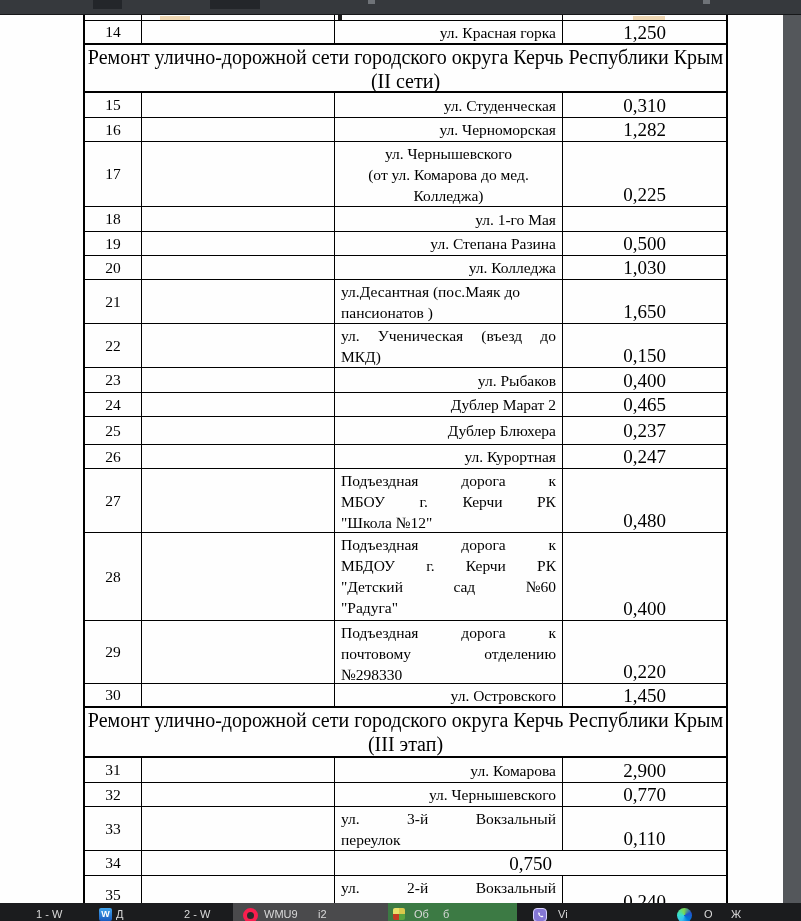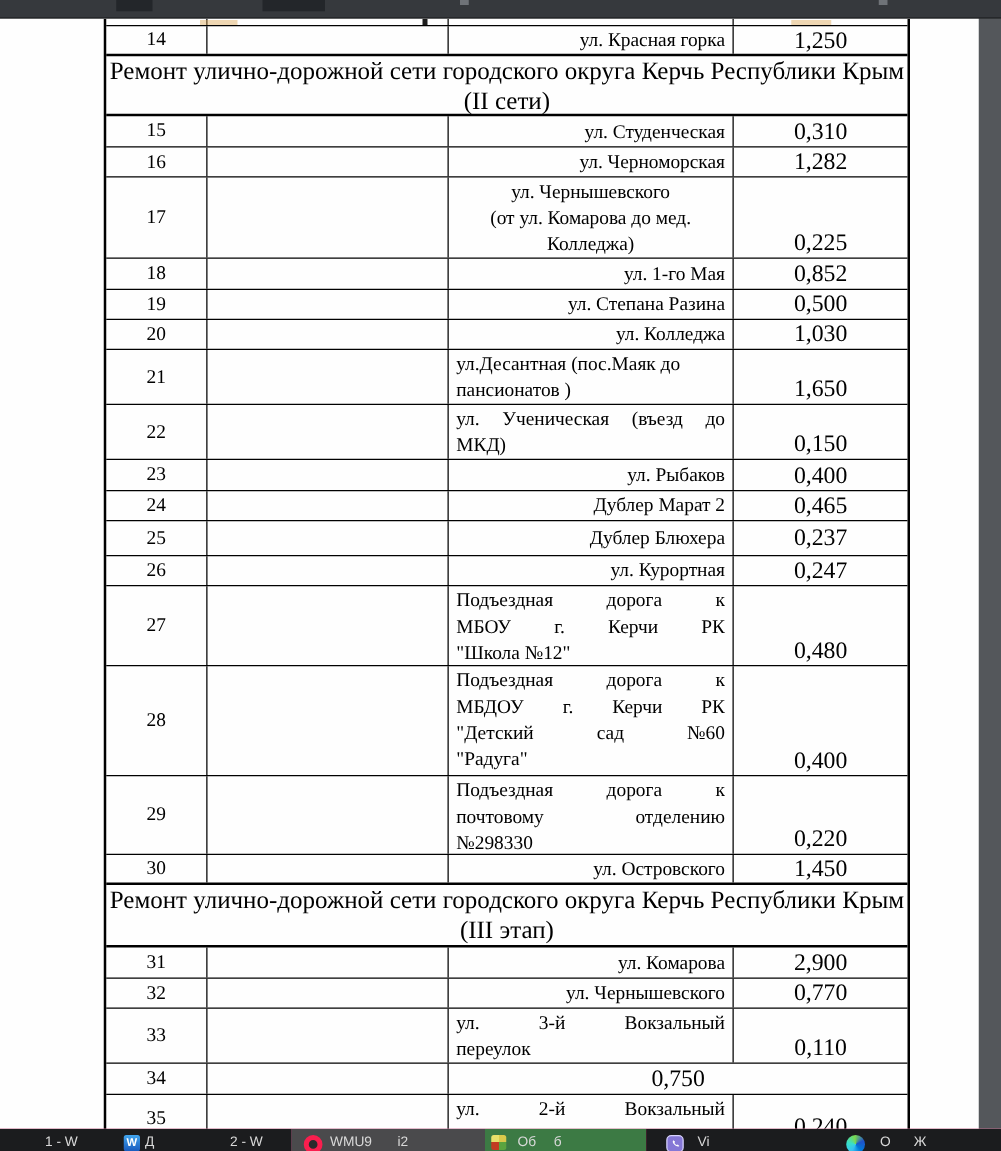--- a/index.html
+++ b/index.html
@@ -16,40 +16,40 @@
   .tbd.d1{left:368px;} .tbd.d2{left:703px;}
 
   
   .page{position:absolute;left:0;top:15px;width:783px;height:888px;background:#fefefe;overflow:hidden;}
   .side-strip{position:absolute;left:783px;top:15px;width:18px;height:888px;background:#54575b;}
 
   .doc-table{position:absolute;left:83px;top:0;width:645px;box-sizing:border-box;
              border-left:2px solid #000;border-right:2px solid #000;color:#000;}
   .row{display:flex;border-bottom:1px solid #000;box-sizing:border-box;background:transparent;}
   .row.bb2{border-bottom-width:2px;}
-  .c1{width:81px;border-right:1px solid #000;box-sizing:border-box;display:flex;
+  .c1{width:57px;border-right:1px solid #000;box-sizing:border-box;display:flex;
       align-items:center;justify-content:center;font-size:15.5px;}
   .c2{width:193px;border-right:1px solid #000;box-sizing:border-box;}
   .c3{width:228px;border-right:1px solid #000;box-sizing:border-box;font-size:15.5px;
       padding:1px 6px 0 6px;overflow:hidden;}
   .c3.vcenter{display:flex;flex-direction:column;justify-content:center;padding-top:0;align-items:flex-end;}
   .c4{flex:1;display:flex;justify-content:center;align-items:center;font-size:19px;overflow:hidden;}
   .c4.bottom{align-items:flex-end;padding-bottom:1px;}
   .line{line-height:21px;white-space:pre;}
   .line.center{text-align:center;}
   .line.just{display:flex;justify-content:space-between;white-space:normal;}
   .row.section{display:block;text-align:center;}
   .sec-line{line-height:24px;font-size:20px;}
   .row.partial{position:relative;}
   .smudge{position:absolute;}
   .sm-o{top:1px;height:4px;background:rgba(222,168,88,.45);}
   .sm-d{top:0;height:5px;width:4px;background:#1d1d1d;}
 
   
-  .taskbar{position:absolute;left:0;top:903px;width:801px;height:18px;background:#be185d;overflow:hidden;}
+  .taskbar{position:absolute;left:0;top:903px;width:801px;height:18px;background:#a16207;overflow:hidden;}
   .tb-seg{position:absolute;top:0;height:18px;}
   .tb-item{position:absolute;top:5px;}
   .tb-text{color:#d9d9d9;font:11px "Liberation Sans", sans-serif;white-space:pre;}
   .icon{display:block;}
   .icon-word{width:13px;height:13px;border-radius:2px;background:linear-gradient(180deg,#41a5ee,#185abd);
              color:#fff;font:bold 9px/13px "Liberation Sans", sans-serif;text-align:center;}
   .icon-word::after{content:"W";}
   .icon-opera{width:15px;height:15px;border-radius:50%;border:4px solid #fa1e4e;box-sizing:border-box;background:#2a2a2c;}
   .icon-pixel{width:12px;height:12px;border-radius:2px;
               background:conic-gradient(#d9c94b 0 25%,#5aa43f 0 50%,#c23b22 0 75%,#e8e06a 0);}
@@ -125,23 +125,20 @@
           </div>
           <div class="c4 bottom">
             <div class="line">0,225</div>
           </div>
         </div>
         <div class="row data" style="height: 25px;">
           <div class="c1">18</div>
           <div class="c2"></div>
           <div class="c3 vcenter">
             <div class="line left">ул. 1-го Мая</div>
-          </div>
-          <div class="c4">
-            <div class="line">0,852</div>
           </div>
         </div>
         <div class="row data" style="height: 24px;">
           <div class="c1">19</div>
           <div class="c2"></div>
           <div class="c3 vcenter">
             <div class="line left">ул. Степана Разина</div>
           </div>
           <div class="c4">
             <div class="line">0,500</div>

